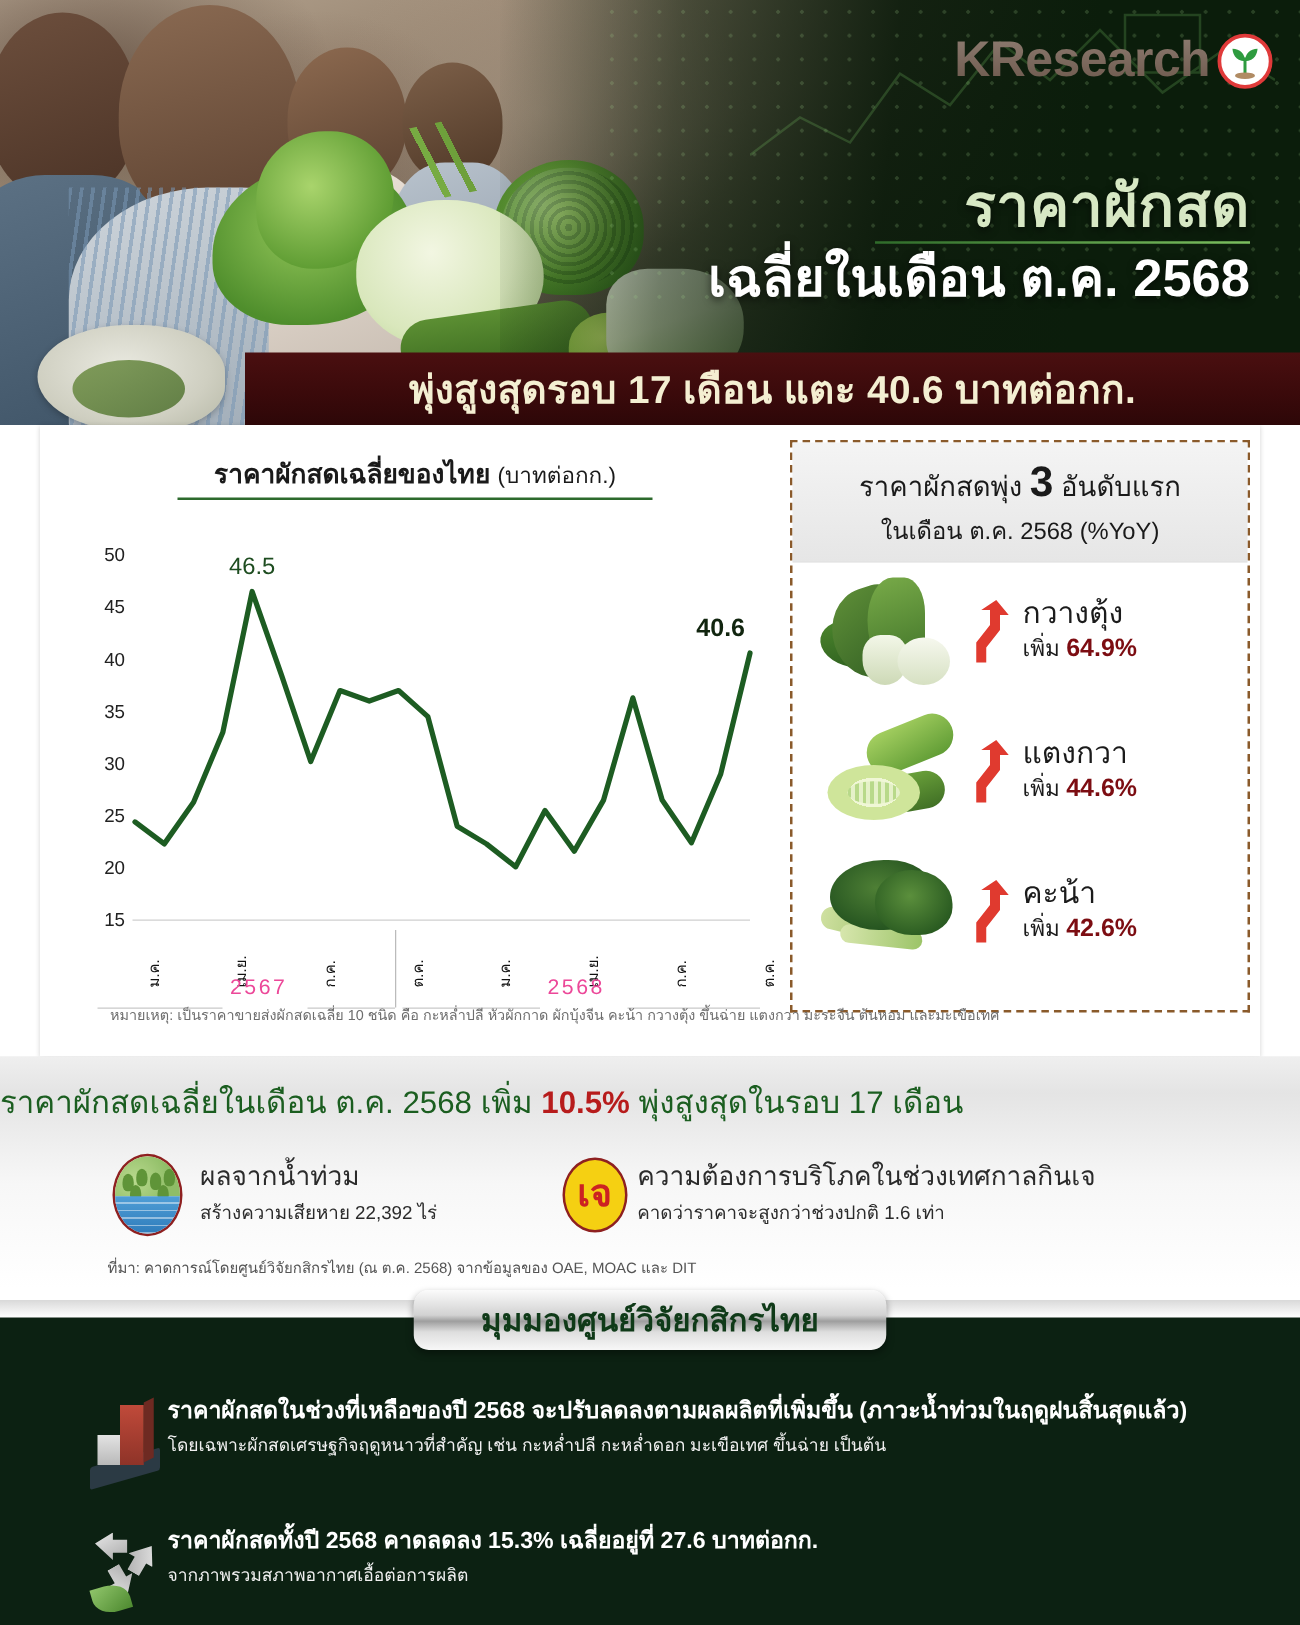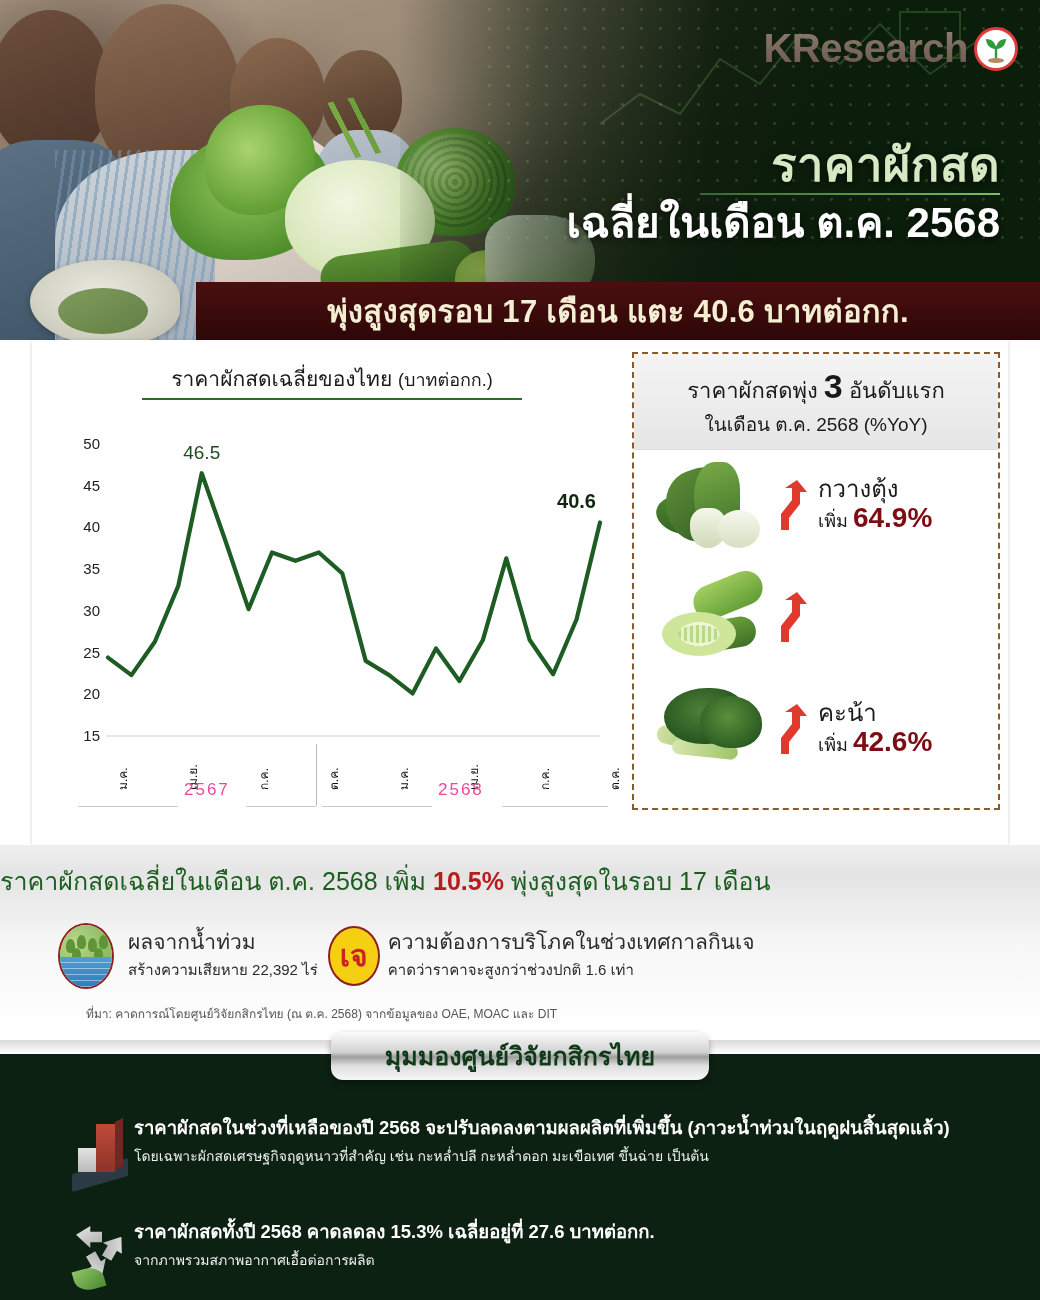--- a/index.html
+++ b/index.html
@@ -88,21 +88,21 @@
     background:linear-gradient(180deg,#4a0f10 0%, #3b0a0b 55%, #2d0708 100%);
     display:flex; align-items:center; justify-content:center; }
   .subbar span { font-size:31px; font-weight:bold; color:#f4efd2; letter-spacing:.3px; }
 
   
   .card { position:absolute; left:32px; top:340px; width:976px; height:505px; background:#fff;
     box-shadow:0 1px 4px rgba(0,0,0,.18); }
 
   .chart-panel { position:absolute; left:0; top:0; width:600px; height:505px; }
   .chart-title { text-align:center; font-size:21px; color:#1a1a1a; padding-top:22px; }
-  .chart-title b { font-weight:normal; }
+  .chart-title b { font-weight:bold; }
   .chart-title .unit { font-size:18px; }
   .chart-title-ul { width:380px; height:2px; background:#2d6a2d; margin:3px auto 0; }
 
   .plot { position:absolute; left:46px; top:74px; width:530px; height:330px; }
   .plot svg { width:100%; height:100%; overflow:visible; }
   .ytick { font-size:15px; fill:#222; text-anchor:end; }
   .dlabel { font-size:19px; fill:#1e4d20; }
   .dlabel.bold { font-weight:bold; fill:#11250f; font-size:20px; }
 
   .xaxis { position:absolute; left:46px; top:404px; width:530px; height:60px; }
@@ -123,21 +123,21 @@
   .rp-h1 .big3 { font-size:34px; font-weight:bold; }
   .rp-h2 { font-size:19px; color:#1a1a1a; margin-top:2px;text-align:center; }
 
   .veg-row { display:flex; align-items:center; height:112px; padding:0 8px 0 16px; }
   .veg-pic { width:120px; height:100px; position:relative; flex:0 0 120px; }
   .arrow-up { width:44px; flex:0 0 44px; display:flex; justify-content:center; }
   .arrow-up svg { width:34px; height:52px; }
   .veg-txt { flex:1; padding-left:4px; }
   .veg-name { font-size:24px; color:#1b1b1b; line-height:1.1; }
   .veg-pct { font-size:18px; color:#1b1b1b; }
-  .veg-pct b { font-size:28px; font-weight:bold; color:#7c0d12; }
+  .veg-pct b { font-size:20px; font-weight:bold; color:#7c0d12; }
 
   
   .bok1{position:absolute;left:16px;top:14px;width:62px;height:72px;border-radius:62% 38% 42% 58%;
     background:linear-gradient(155deg,#5f8f38,#2f5c22);transform:rotate(-18deg);}
   .bok2{position:absolute;left:44px;top:6px;width:46px;height:78px;border-radius:55% 45% 30% 70%;
     background:linear-gradient(160deg,#79ab49,#3c6f26);}
   .bok3{position:absolute;left:40px;top:52px;width:36px;height:40px;border-radius:40% 40% 50% 50%;
     background:linear-gradient(180deg,#f3f7e8,#cdd9b6);}
   .bok4{position:absolute;left:68px;top:54px;width:42px;height:38px;border-radius:50%;
     background:linear-gradient(180deg,#f6f8ee,#d6e0c2);}
@@ -162,21 +162,21 @@
   .kal4{position:absolute;left:22px;top:62px;width:66px;height:15px;border-radius:9px;
     background:linear-gradient(90deg,#d7e6ad,#9cc468);transform:rotate(6deg);}
 
   
   .band { position:absolute; left:0; top:845px; width:1040px; height:185px;
     background:linear-gradient(180deg,#efefef 0%, #e4e4e4 16%, #f7f7f7 55%, #ffffff 100%); }
   .band-head { text-align:left; padding-top:16px; font-size:25px; color:#1b5e20; }
   .band-head .red { color:#b71c1c; font-weight:bold; }
   .band-head b { font-weight:bold; }
 
-  .band-items { display:flex; padding:22px 0 0 58px; }
+  .band-items { display:flex; padding:22px 0 0 90px; gap:90px; }
   .bi { display:flex; align-items:center; gap:14px; }
   .bi-icon { width:56px; height:66px; flex:0 0 56px; position:relative; }
   .bi-t1 { font-size:21px; color:#2b2b2b; line-height:1.15; }
   .bi-t2 { font-size:15px; color:#2b2b2b; margin-top:3px; }
 
   .flood { position:absolute; inset:0; border-radius:50%; background:#fdf6e6; border:2.5px solid #8e2020; overflow:hidden; }
   .flood .sky{ position:absolute; left:0; top:0; right:0; height:52%;
     background:radial-gradient(circle at 30% 60%, #b9d98e, #8fbd66 70%); }
   .flood .water{ position:absolute; left:0; bottom:0; right:0; height:48%;
     background:linear-gradient(180deg,#4f9ed6,#2f7cbb); }
@@ -354,20 +354,27 @@
       <div class="veg-pic">
         <span class="cuk1"></span>
           <span class="cuk3"></span>
           <span class="cuk2"></span>
       </div>
       <div class="arrow-up">
         <svg viewBox="0 0 34 52">
             <path d="M6 50 L6 34 L17 20 L17 8 L10 8 L22 0 L32 12 L25 12 L25 24 L14 38 L14 50 Z" fill="#e03a2f"></path>
           </svg>
       </div>
+      <div class="veg-txt">
+        <div class="veg-name">แตงกวา</div>
+        <div class="veg-pct">
+          <span>เพิ่ม</span>
+          <b>44.6%</b>
+        </div>
+      </div>
     </div>
 
     <div class="veg-row">
       <div class="veg-pic">
         <span class="kal3"></span>
           <span class="kal4"></span>
           <span class="kal1"></span>
           <span class="kal2"></span>
       </div>
       <div class="arrow-up">
@@ -378,20 +385,21 @@
       <div class="veg-txt">
         <div class="veg-name">คะน้า</div>
         <div class="veg-pct">
           <span>เพิ่ม</span>
           <b>42.6%</b>
         </div>
       </div>
     </div>
   </div>
 
+  <div class="note">หมายเหตุ: เป็นราคาขายส่งผักสดเฉลี่ย 10 ชนิด คือ กะหล่ำปลี หัวผักกาด ผักบุ้งจีน คะน้า กวางตุ้ง ขึ้นฉ่าย แตงกวา มะระจีน ต้นหอม และมะเขือเทศ</div>
 </div>
 
 <div class="band">
   <div class="band-head">
     <span>ราคาผักสดเฉลี่ยในเดือน ต.ค. 2568 เพิ่ม</span>
     <b class="red">10.5%</b>
     <span>พุ่งสูงสุดในรอบ 17 เดือน</span>
   </div>
   <div class="band-items">
     <div class="bi">

